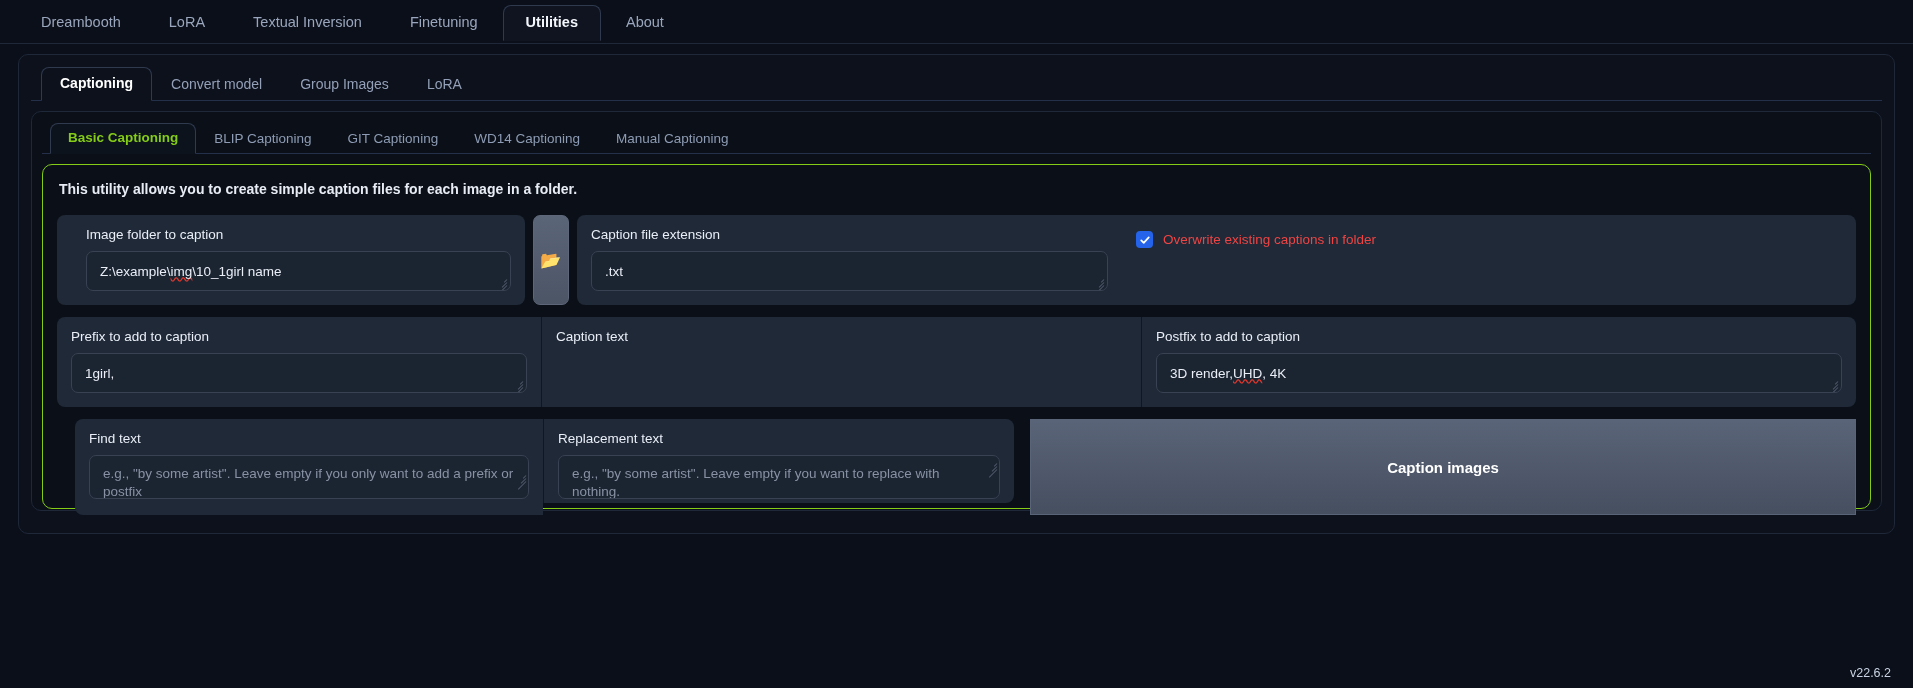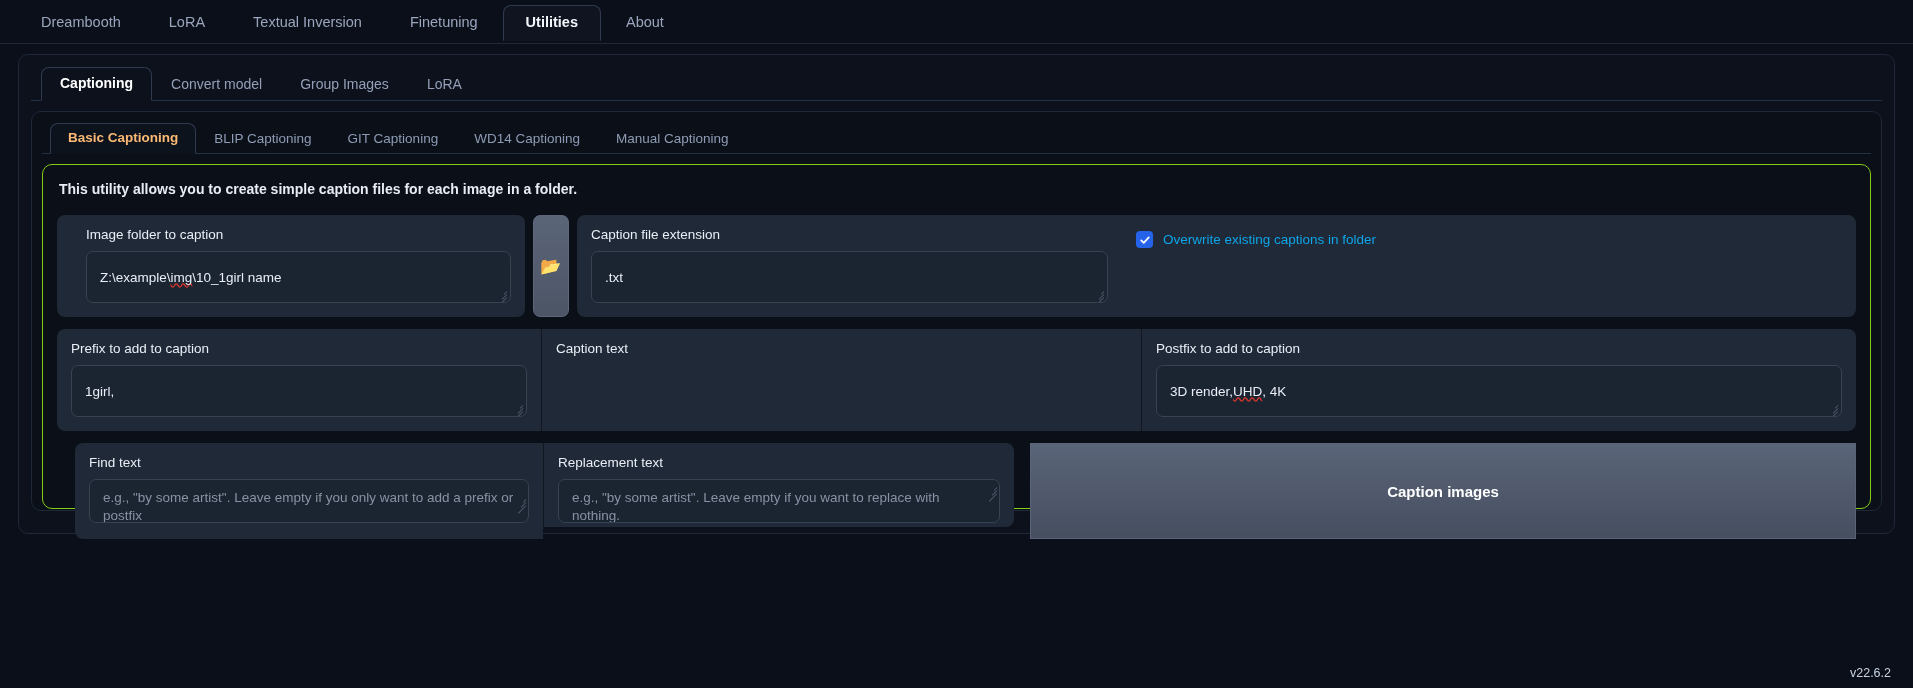--- a/index.html
+++ b/index.html
@@ -103,21 +103,21 @@
     padding: 6px 17px 8px 17px;
     border-radius: 8px 8px 0 0;
     border: 1px solid transparent;
     border-bottom: none;
     cursor: pointer;
     white-space: nowrap;
     position: relative;
     top: 1px;
   }
   .tab-third.active {
-    color: #fdba74;
+    color: #84cc16;
     font-weight: bold;
     border: 1px solid #2f3a4f;
     border-bottom: 1px solid #0d131d;
     background: #0d131d;
   }
 
   .content-box {
     margin-top: 10px;
     border: 1px solid #84cc16;
     border-radius: 10px;
@@ -150,21 +150,21 @@
   .field-label {
     font-size: 13.5px;
     color: #e9eef7;
     margin-bottom: 9px;
     display: block;
   }
   .input {
     background: #1b2431;
     border: 1px solid #394252;
     border-radius: 7px;
-    height: 52px;
+    height: 40px;
     display: flex;
     align-items: center;
     padding: 0 13px;
     font-size: 13.5px;
     color: #e9eef7;
     position: relative;
     overflow: hidden;
     cursor: text;
   }
   .input.placeholder { color: #8892a4; }
@@ -208,21 +208,21 @@
   .cb-wrap { display: flex; align-items: center; gap: 10px; padding-top: 4px; }
   .cb {
     width: 17px; height: 17px;
     border-radius: 4px;
     background: #2563eb;
     display: flex; align-items: center; justify-content: center;
     cursor: pointer;
     flex: none;
   }
   .cb svg { width: 12px; height: 12px; display:block; }
-  .cb-label { font-size: 13.5px; color: #0ea5e9; }
+  .cb-label { font-size: 13.5px; color: #ef4444; }
 
   
   .caption-btn {
     flex: none;
     border-radius: 0;
     background: linear-gradient(180deg, #5a6478 0%, #464f60 100%);
     border: 1px solid #5a6478;
     display: flex;
     align-items: center;
     justify-content: center;

